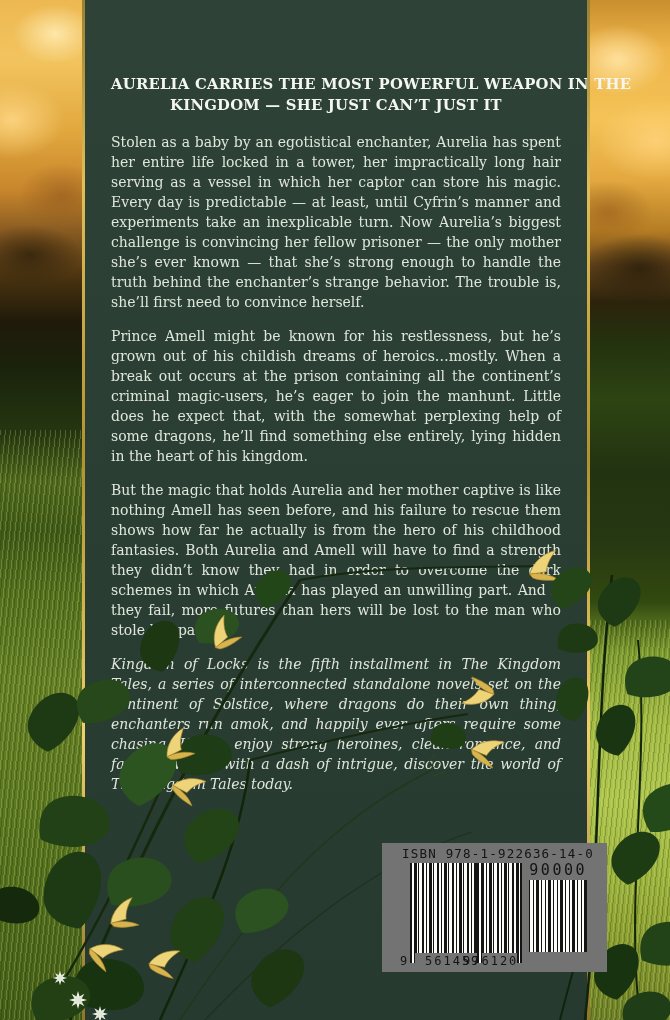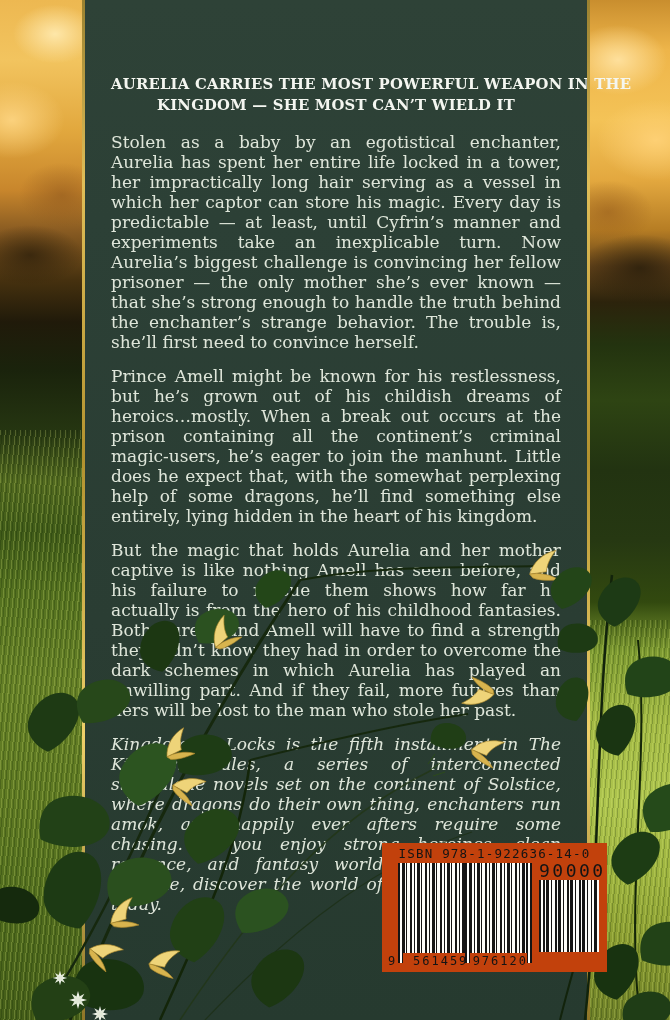--- a/index.html
+++ b/index.html
@@ -44,64 +44,64 @@
   .panel::before,.panel::after{content:"";position:absolute;top:0;bottom:0;width:3px;
     background:linear-gradient(180deg,#9a8130 0%,#e0be58 18%,#b2922f 45%,#efd06a 72%,#8f7628 100%);}
   .panel::before{left:0;}
   .panel::after{right:0;}
   .content{position:absolute;left:3px;right:3px;top:0;padding:73px 26px 0 26px;}
 
   h1.tagline{margin:0 0 17px 0;text-align:center;color:#f4f6f0;
     font-size:14.8px;line-height:21px;font-weight:bold;letter-spacing:.25px;}
   .hl{display:block;white-space:nowrap;}
   p.para{margin:0 0 14px 0;text-align:justify;color:#dfe6da;
-    font-size:17px;line-height:20px;}
+    font-size:14px;line-height:20px;}
   p.series{font-style:italic;}
 
   
   .foliage{position:absolute;left:0;top:0;pointer-events:none;}
 
   
   .barcode{position:absolute;left:382px;top:843px;width:225px;height:129px;
-    background:#c2410c;box-sizing:border-box;padding:3px 8px;color:#141414;
+    background:#737373;box-sizing:border-box;padding:3px 20px;color:#141414;
     font-family:"DejaVu Sans Mono", monospace;}
   .isbn{font-size:12.5px;line-height:15px;letter-spacing:1.2px;text-align:center;white-space:nowrap;}
   .bc-row{display:flex;align-items:flex-start;margin-top:2px;}
   .bc-main{position:relative;margin-left:9px;width:138px;}
   .bars-main{height:90px;
     background:repeating-linear-gradient(90deg,
       #141414 0 1.5px,#fcfcf9 1.5px 3px,#141414 3px 6px,#fcfcf9 6px 7px,
       #141414 7px 8.5px,#fcfcf9 8.5px 11.5px,#141414 11.5px 13px,#fcfcf9 13px 15px);}
   .guard{position:absolute;top:0;width:5px;height:100px;
     background:linear-gradient(90deg,#141414 0 1.5px,#fcfcf9 1.5px 3.5px,#141414 3.5px 5px);}
   .g-l{left:-1px}.g-c{left:66px}.g-r{right:-1px}
   .ean{position:relative;height:16px;font-size:12px;line-height:16px;}
   .ean .lead{position:absolute;left:-11px;top:0;}
   .ean .grp1{position:absolute;left:14px;top:0;letter-spacing:2px;}
   .ean .grp2{position:absolute;right:3px;top:0;letter-spacing:2px;}
   .bc-supp{margin-left:8px;width:60px;}
-  .price{font-size:18px;line-height:15px;letter-spacing:2.5px;text-align:center;white-space:nowrap;}
+  .price{font-size:15px;line-height:15px;letter-spacing:2.5px;text-align:center;white-space:nowrap;}
   .bars-supp{margin-top:2px;height:72px;
     background:repeating-linear-gradient(90deg,
       #141414 0 1.5px,#fcfcf9 1.5px 4px,#141414 4px 5.5px,#fcfcf9 5.5px 7px,
       #141414 7px 10px,#fcfcf9 10px 12px);}
 </style>
 </head>
 <body>
 
 <div class="cover">
 
   <div class="bg-strip bg-left"></div>
   <div class="bg-strip bg-right"></div>
 
   <div class="panel">
     <div class="content">
       <h1 class="tagline">
         <span class="hl">AURELIA CARRIES THE MOST POWERFUL WEAPON IN THE</span>
-        <span class="hl">KINGDOM — SHE MOST CAN’T WIELD IT</span>
+        <span class="hl">KINGDOM — SHE JUST CAN’T JUST IT</span>
       </h1>
       <p class="para">Stolen as a baby by an egotistical enchanter, Aurelia has spent her entire life locked in a tower, her impractically long hair serving as a vessel in which her captor can store his magic. Every day is predictable — at least, until Cyfrin’s manner and experiments take an inexplicable turn. Now Aurelia’s biggest challenge is convincing her fellow prisoner — the only mother she’s ever known — that she’s strong enough to handle the truth behind the enchanter’s strange behavior. The trouble is, she’ll first need to convince herself.</p>
       <p class="para">Prince Amell might be known for his restlessness, but he’s grown out of his childish dreams of heroics…mostly. When a break out occurs at the prison containing all the continent’s criminal magic-users, he’s eager to join the manhunt. Little does he expect that, with the somewhat perplexing help of some dragons, he’ll find something else entirely, lying hidden in the heart of his kingdom.</p>
       <p class="para">But the magic that holds Aurelia and her mother captive is like nothing Amell has seen before, and his failure to rescue them shows how far he actually is from the hero of his childhood fantasies. Both Aurelia and Amell will have to find a strength they didn’t know they had in order to overcome the dark schemes in which Aurelia has played an unwilling part. And if they fail, more futures than hers will be lost to the man who stole her past.</p>
       <p class="para series">Kingdom of Locks is the fifth installment in The Kingdom Tales, a series of interconnected standalone novels set on the continent of Solstice, where dragons do their own thing, enchanters run amok, and happily ever afters require some chasing. If you enjoy strong heroines, clean romance, and fantasy worlds with a dash of intrigue, discover the world of The Kingdom Tales today.</p>
     </div>
   </div>
 
   <svg class="foliage" width="670" height="1020" viewBox="0 0 670 1020">
     <defs>

